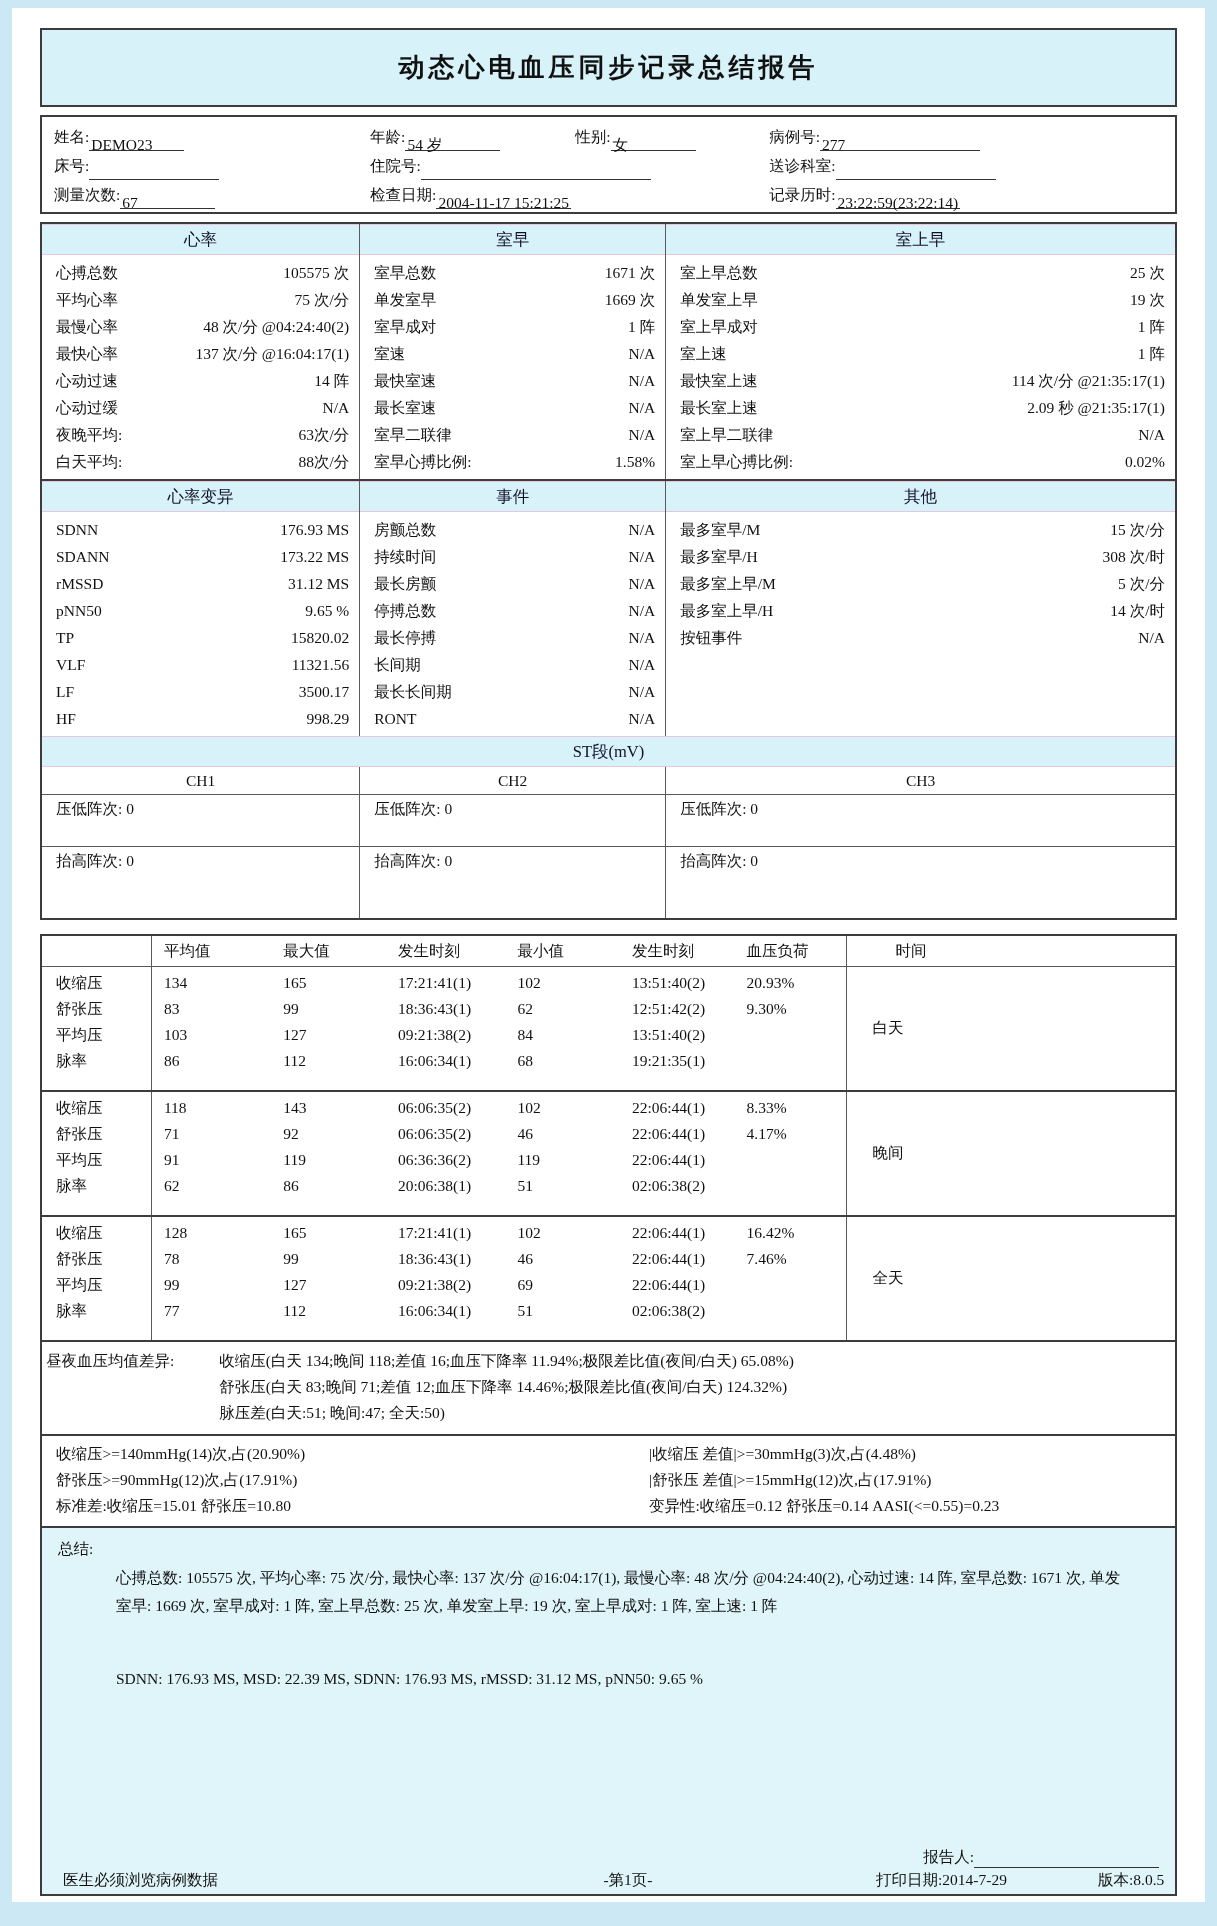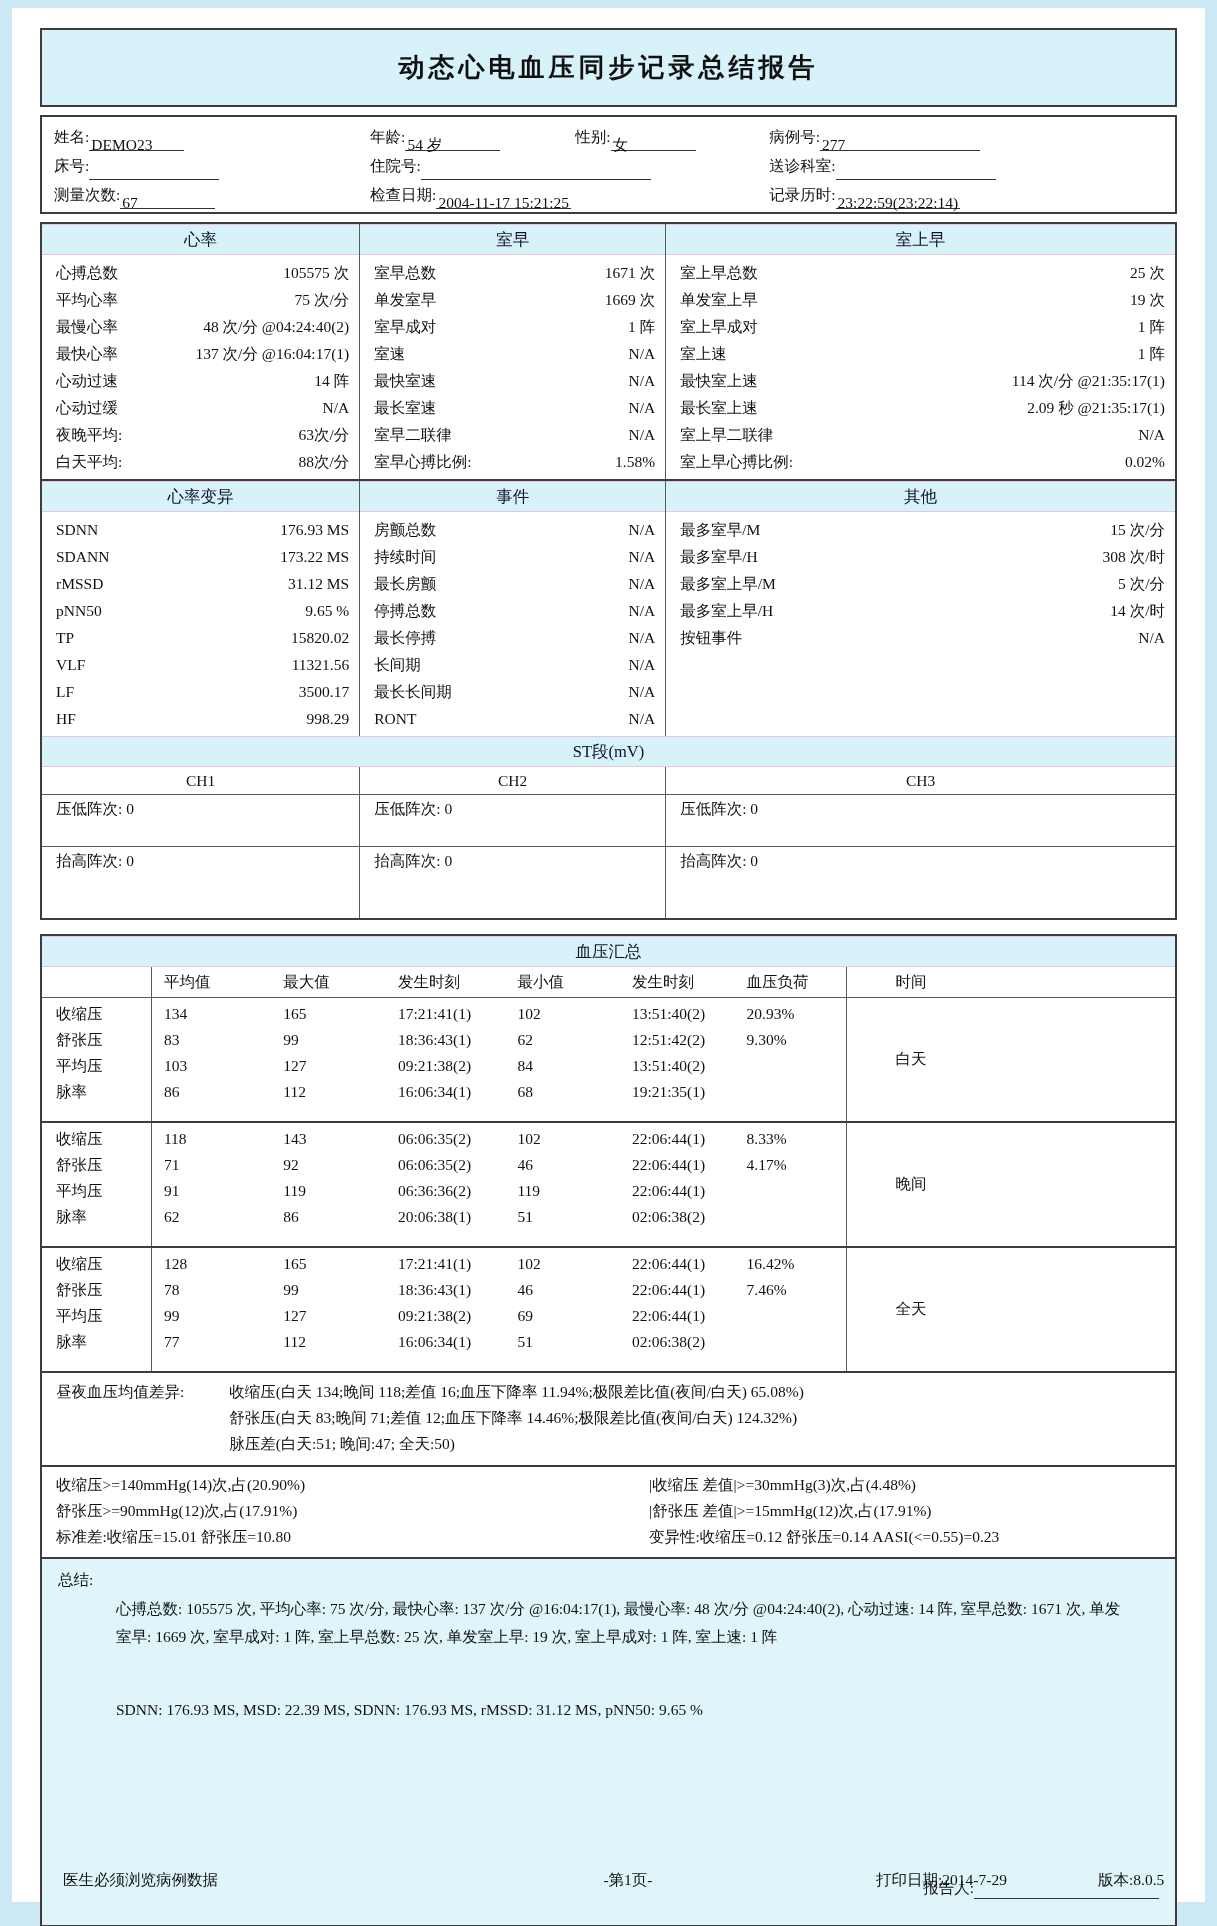--- a/index.html
+++ b/index.html
@@ -63,23 +63,23 @@
   .bph-vals span { padding-left:12px; white-space:nowrap; }
   .bph-time { width:29%; border-left:1.5px solid var(--line,#5a5a5a); padding-left:48px; }
 
   .bpgroup { display:flex; }
   .bpgroup + .bpgroup { border-top:2px solid var(--border-dark,#3c3c3c); }
   .bplabels { width:9.7%; border-right:1.5px solid var(--line,#5a5a5a); padding:3px 0 4px; }
   .bplabel { line-height:26px; font-size:15.5px; padding-left:14px; white-space:nowrap; }
   .bpvals { flex:1; padding:3px 0 16px; }
   .bprow { display:grid; grid-template-columns:17.2% 16.5% 17.2% 16.5% 16.5% 16.1%; line-height:26px; font-size:15.5px; }
   .bprow span { padding-left:12px; white-space:nowrap; }
-  .bptime { width:29%; border-left:1.5px solid var(--line,#5a5a5a); display:flex; align-items:center; padding-left:48px; font-size:15.5px;font-family:Liberation Mono, monospace; }
-
-  .bpdiff { border-top:2px solid var(--border-dark,#3c3c3c); padding:6px 0 8px 14px; font-size:15.5px; display:flex; }
+  .bptime { width:29%; border-left:1.5px solid var(--line,#5a5a5a); display:flex; align-items:center; padding-left:25px; font-size:15.5px;font-family:Liberation Mono, monospace; }
+
+  .bpdiff { border-top:2px solid var(--border-dark,#3c3c3c); padding:6px 0 8px 4px; font-size:15.5px; display:flex; }
   .difflabel { white-space:nowrap; margin-right:45px; line-height:26px; }
   .difflines div { line-height:26px; white-space:nowrap; }
 
   .bpthresh { border-top:2px solid var(--border-dark,#3c3c3c); padding:5px 0 7px 14px; display:grid; grid-template-columns:53% 47%; font-size:15.5px; }
   .bpthresh div div { line-height:26px; white-space:nowrap; }
 
   .bpsummary { border-top:2px solid var(--border-dark,#3c3c3c); background:var(--summary-bg,#dff5fa); height:368px; padding:8px 16px; position:relative; font-size:15.5px; }
   .sumlabel { line-height:26px; }
   .sumpara { margin:2px 0 0 58px; width:1010px; line-height:27.5px; }
   .sumhrv { margin:46px 0 0 58px; line-height:27px; }
@@ -360,21 +360,20 @@
         </div>
         <div class="stcol">
           <div class="chname">CH3</div>
           <div class="stcell"><span>压低阵次:</span> <span>0</span></div>
           <div class="stcell second"><span>抬高阵次:</span> <span>0</span></div>
         </div>
       </div>
     </div>
 
     <div class="bpbox">
-      <div class="band">血压汇总</div>
 
       <div class="bph">
         <div class="bph-label"></div>
         <div class="bph-vals">
           <span>平均值</span>
           <span>最大值</span>
           <span>发生时刻</span>
           <span>最小值</span>
           <span>发生时刻</span>
           <span>血压负荷</span>

